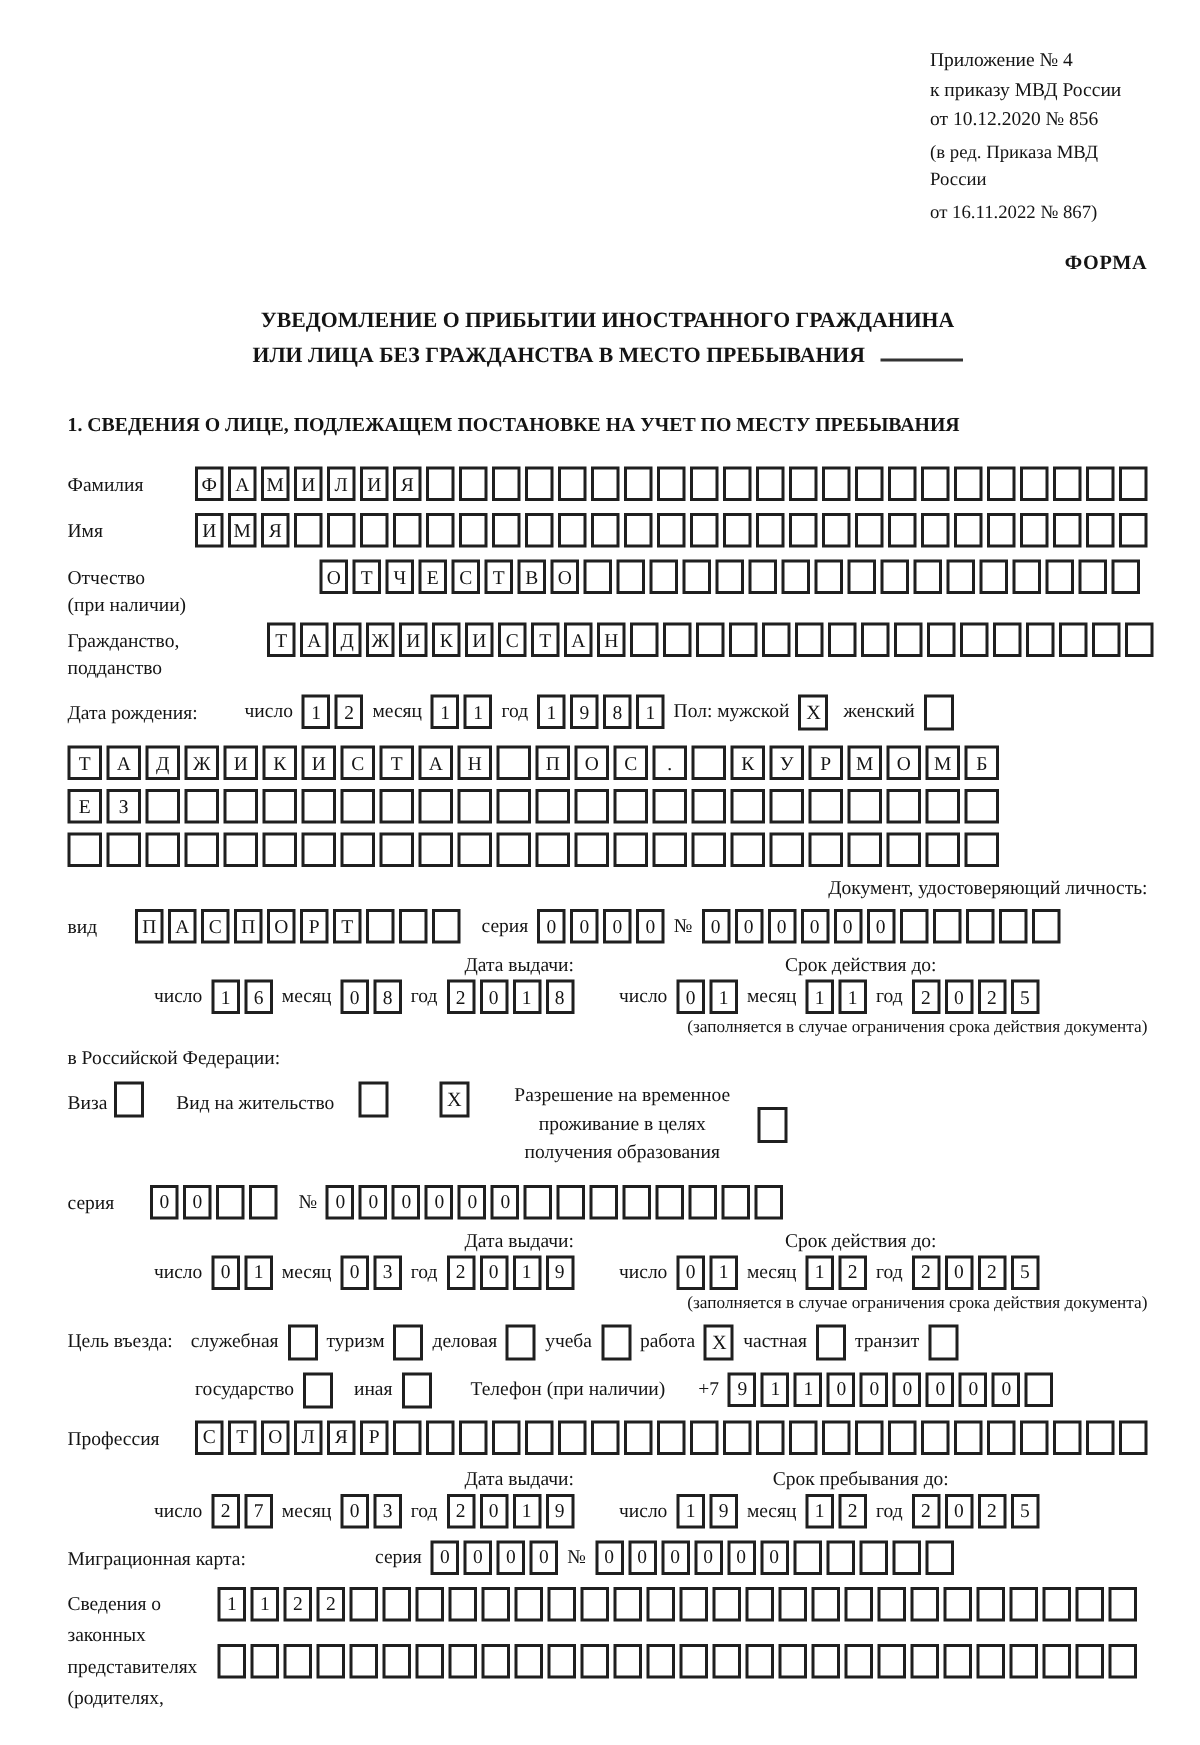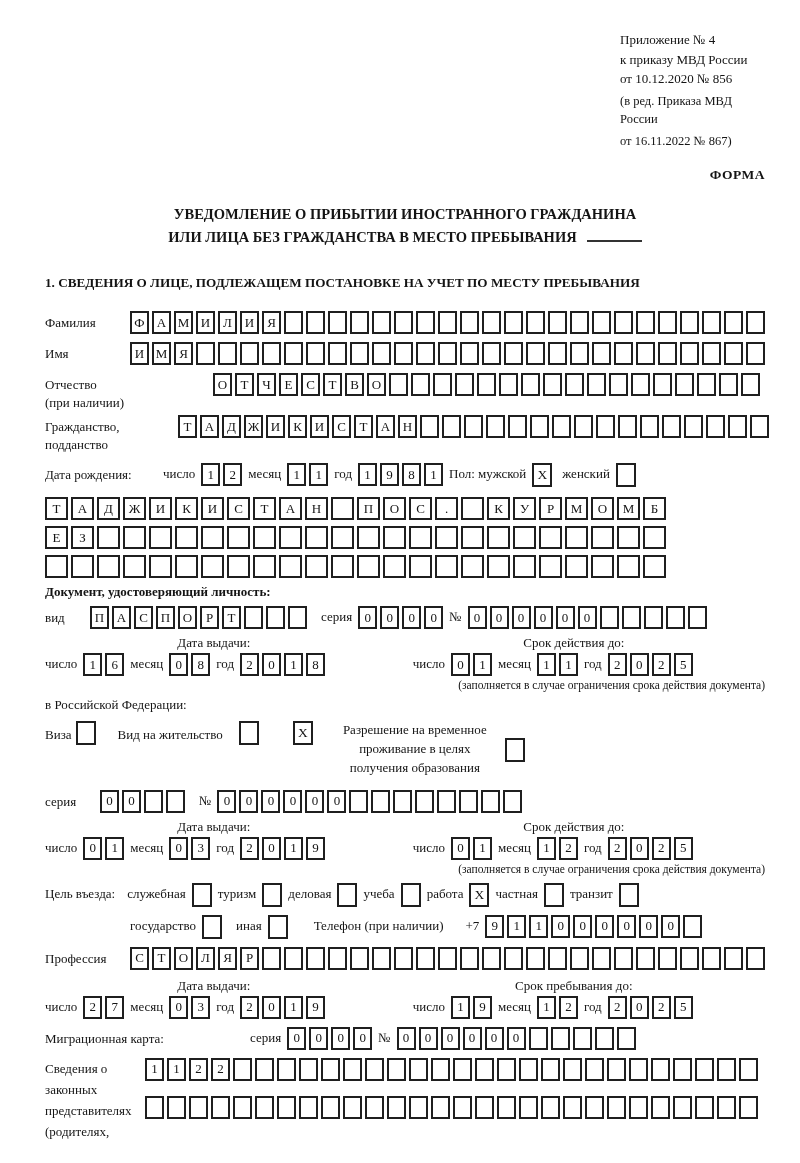--- a/index.html
+++ b/index.html
@@ -35,25 +35,25 @@
   }
 
   .row { display:flex; align-items:flex-start; }
   .lbl { flex:0 0 auto; line-height:1.35; padding-top:3px; }
   .mt4{margin-top:4px}.mt6{margin-top:6px}.mt8{margin-top:8px}.mt10{margin-top:10px}
   .mt12{margin-top:12px}.mt20{margin-top:20px}
 
   .inline-lbl { padding-top:3px; margin:0 6px; flex:0 0 auto; }
   .stack { display:flex; flex-direction:column; gap:6px; }
 
-  .center-bold { text-align:left; font-weight:bold; font-size:13px; }
+  .center-bold { text-align:right; font-weight:normal; font-size:13px; }
 
   .date-block { display:flex; }
   .date-col { display:flex; flex-direction:column; }
-  .date-col.left  { width:340px; }
+  .date-col.left  { width:340px;align-items:flex-end; }
   .date-col.right { width:385px; }
   .date-head { text-align:center; font-size:13px; }
   .date-row { display:flex; align-items:flex-start; margin-top:2px; }
   .date-note { font-size:11.5px; text-align:right; margin-top:3px; white-space:nowrap; }
 
   .opt { display:flex; align-items:center; }
   .opt .olbl { padding-top:3px; }
   .opt .olbl.c { text-align:center; line-height:1.45; padding-top:0; }
 
   .reps { display:flex; }

